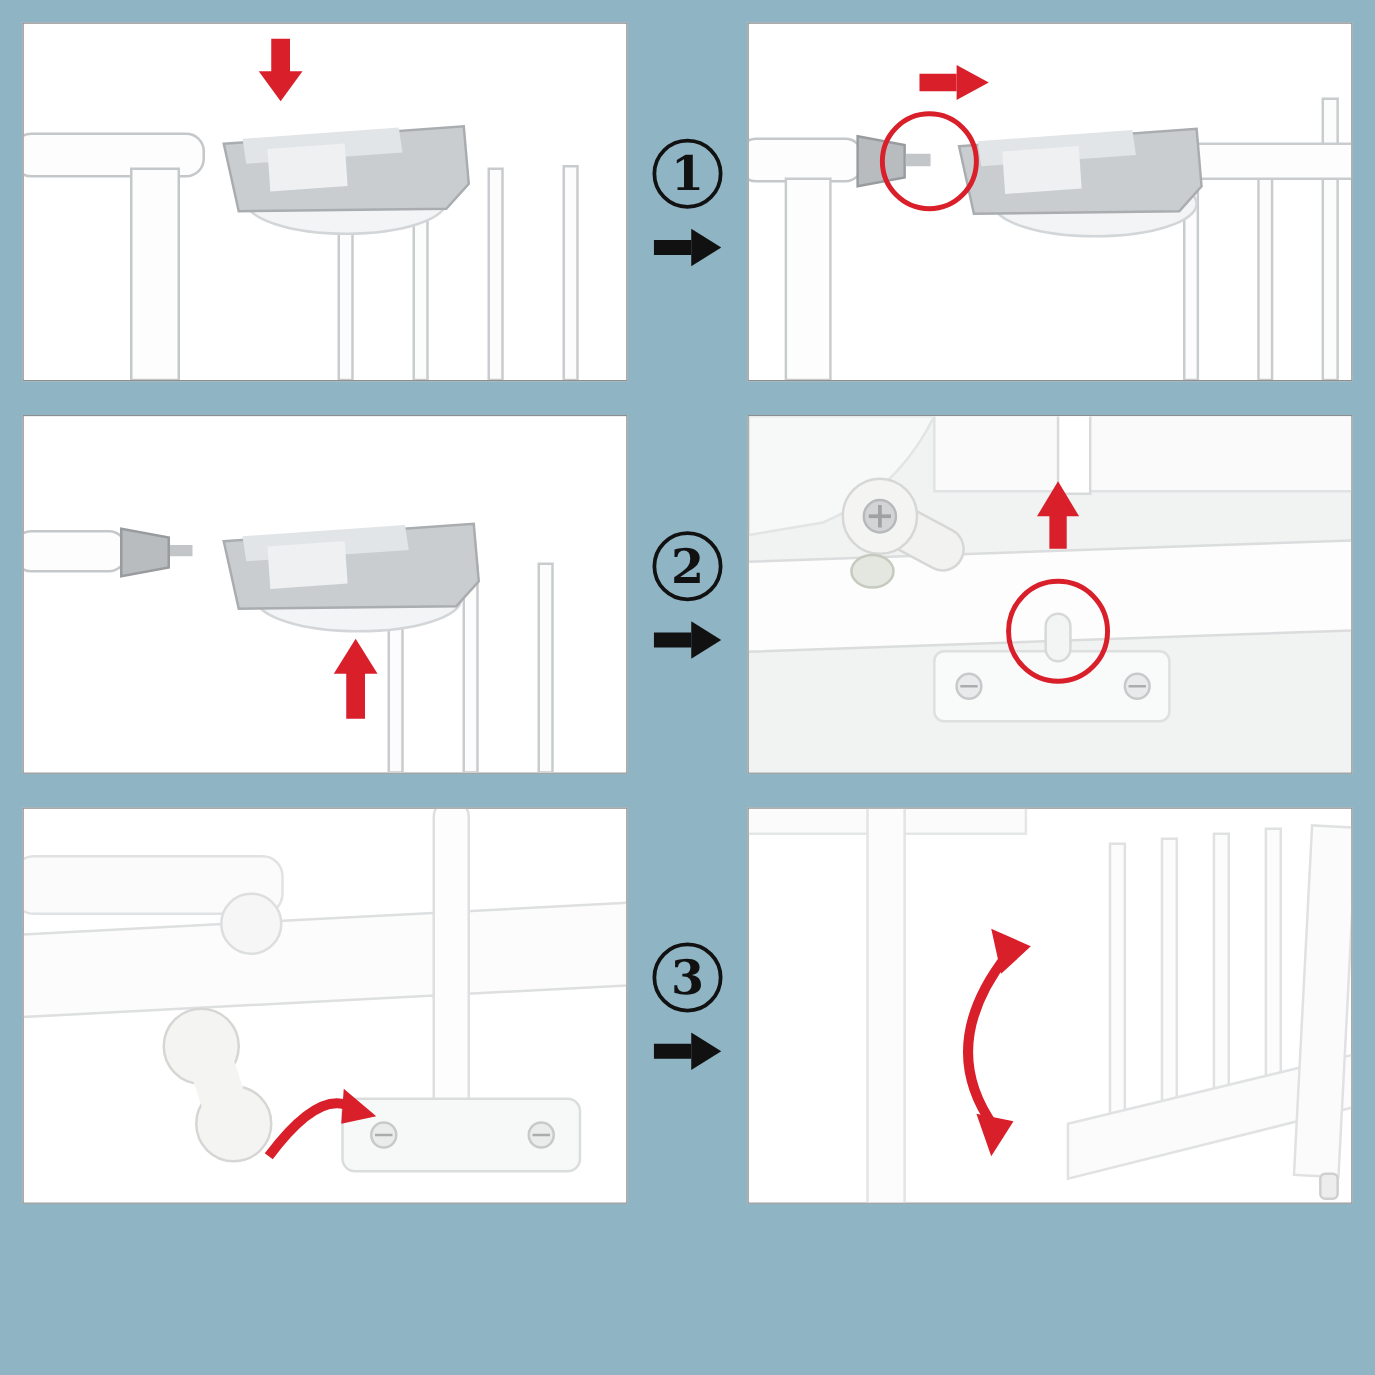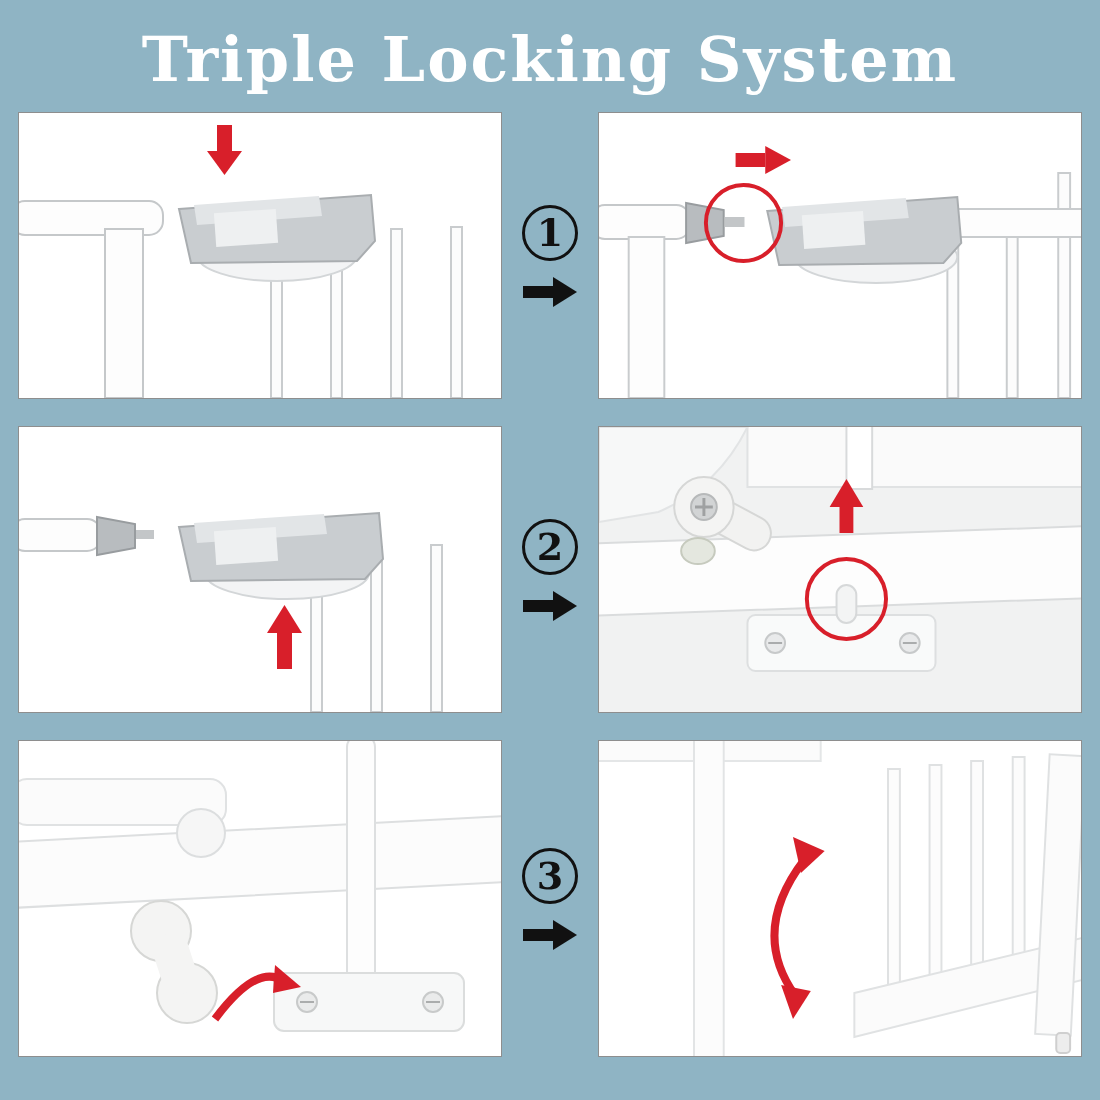--- a/index.html
+++ b/index.html
@@ -55,21 +55,20 @@
     box-sizing:border-box;
   }
   .step-arrow{width:54px;height:30px;display:block;}
   .panel svg{display:block;width:100%;height:100%;}
 </style>
 </head>
 <body>
 
 <div class="poster">
 
-  <div class="title">Triple Locking System</div>
 
   <div class="rows">
 
     <div class="row row-a">
       <div class="panel">
         <svg viewBox="0 0 482 285" preserveAspectRatio="none">
           <rect width="482" height="285" fill="#ffffff"></rect>
           <g fill="#fcfcfc" stroke="#c9ccce" stroke-width="2">
             <rect x="252" y="120" width="11" height="165"></rect>
             <rect x="312" y="118" width="11" height="167"></rect>

